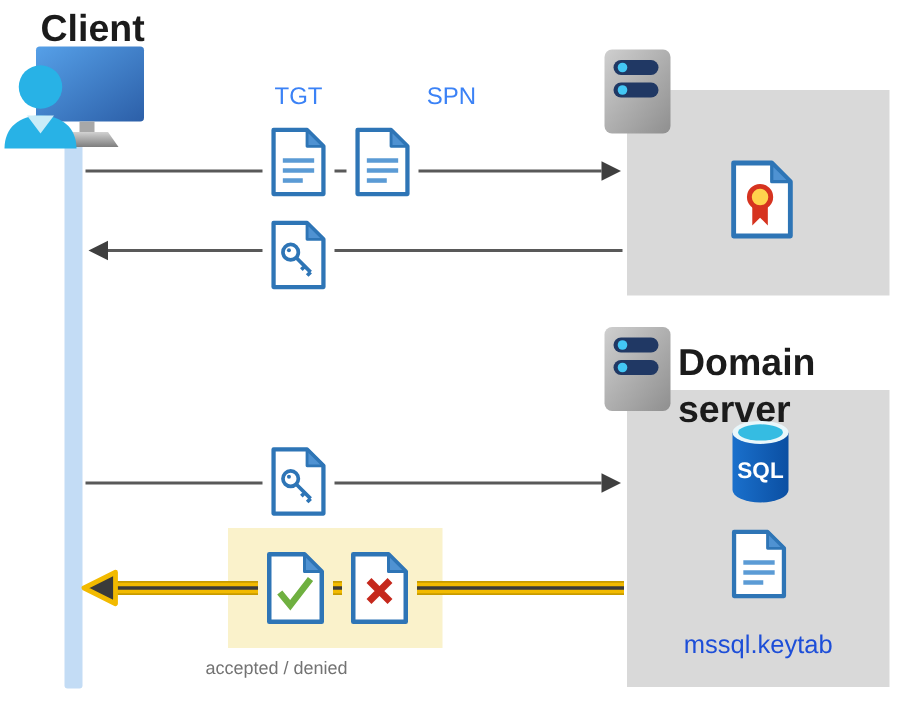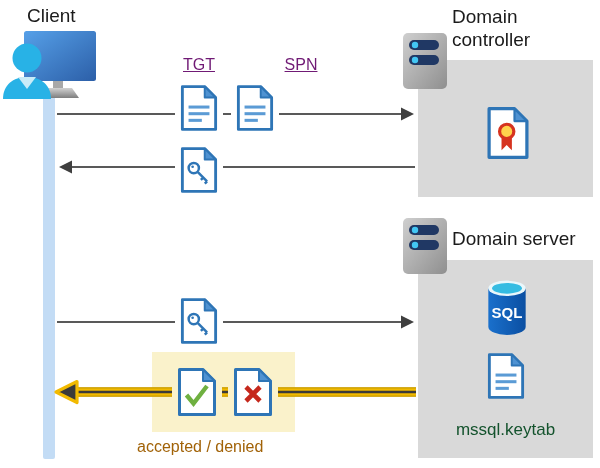--- a/index.html
+++ b/index.html
@@ -1,24 +1,24 @@
 <!DOCTYPE html>
 <html><head>
 <meta charset="utf-8">
 <style>
   html,body{margin:0;padding:0;background:#ffffff;}
   .stage{
     position:relative;width:600px;height:468px;background:#ffffff;overflow:hidden;
     font-family:"Liberation Sans",sans-serif;
   }
   .abs{position:absolute;}
-  .heading{font-weight:400;font-size:19px;line-height:1.22;color:#1b1b1b;}
-  .small-label{font-size:16px;color:#701a75;text-decoration:underline;}
-  .result-label{font-size:16px;color:#a16207;}
-  .keytab-label{font-size:17px;color:#14532d;text-align:center;}
+  .heading{font-weight:700;font-size:25px;line-height:1.22;color:#1b1b1b;}
+  .small-label{font-size:16px;color:#3b82f6;}
+  .result-label{font-size:12px;color:#737373;}
+  .keytab-label{font-size:17px;color:#1d4ed8;text-align:center;}
   .panel{background:#d9d9d9;z-index:0;}
   .highlight{background:#faf2cb;z-index:0;}
   .timeline{background:#c3dcf5;border-radius:2px;z-index:0;}
   .arrow-layer{left:0;top:0;z-index:1;}
   .icon-z{z-index:2;}
   .halo{background:#ffffff;z-index:2;}
   .halo-y{background:#faf2cb;z-index:2;}
   .doc-svg{position:absolute;left:5px;top:5px;}
   svg{display:block;}
 </style>
@@ -70,21 +70,20 @@
       </linearGradient>
     </defs>
     <rect x="22" y="1" width="72" height="50" rx="2.5" fill="url(#gmon)"></rect>
     <rect x="51" y="51" width="10" height="7" fill="#a8a8a8"></rect>
     <path d="M42 58 L70 58 L77 68 L35 68 Z" fill="url(#gstand)"></path>
     <circle cx="25" cy="28" r="14.5" fill="#28b2e6"></circle>
     <path d="M1 69 C1 55 11 47 25 47 C39 47 49 55 49 69 Z" fill="#28b2e6"></path>
     <path d="M16 47 L25 59 L34 47 Z" fill="#c9ecf8"></path>
   </svg>
 
-  <div class="abs heading" style="left:452px;top:5px;width:148px;">Domain controller</div>
 
   <svg class="abs icon-z" style="left:402px;top:32px;" width="46" height="58" viewBox="0 0 46 58">
     <defs>
       <linearGradient id="gsrv1" x1="0" y1="0" x2="1" y2="1">
         <stop offset="0" stop-color="#cfcfcf"></stop>
           <stop offset="1" stop-color="#8f8f8f"></stop>
       </linearGradient>
     </defs>
     <rect x="1" y="1" width="44" height="56" rx="5" fill="url(#gsrv1)"></rect>
     <rect x="7" y="8" width="30" height="10" rx="5" fill="#203864"></rect>

